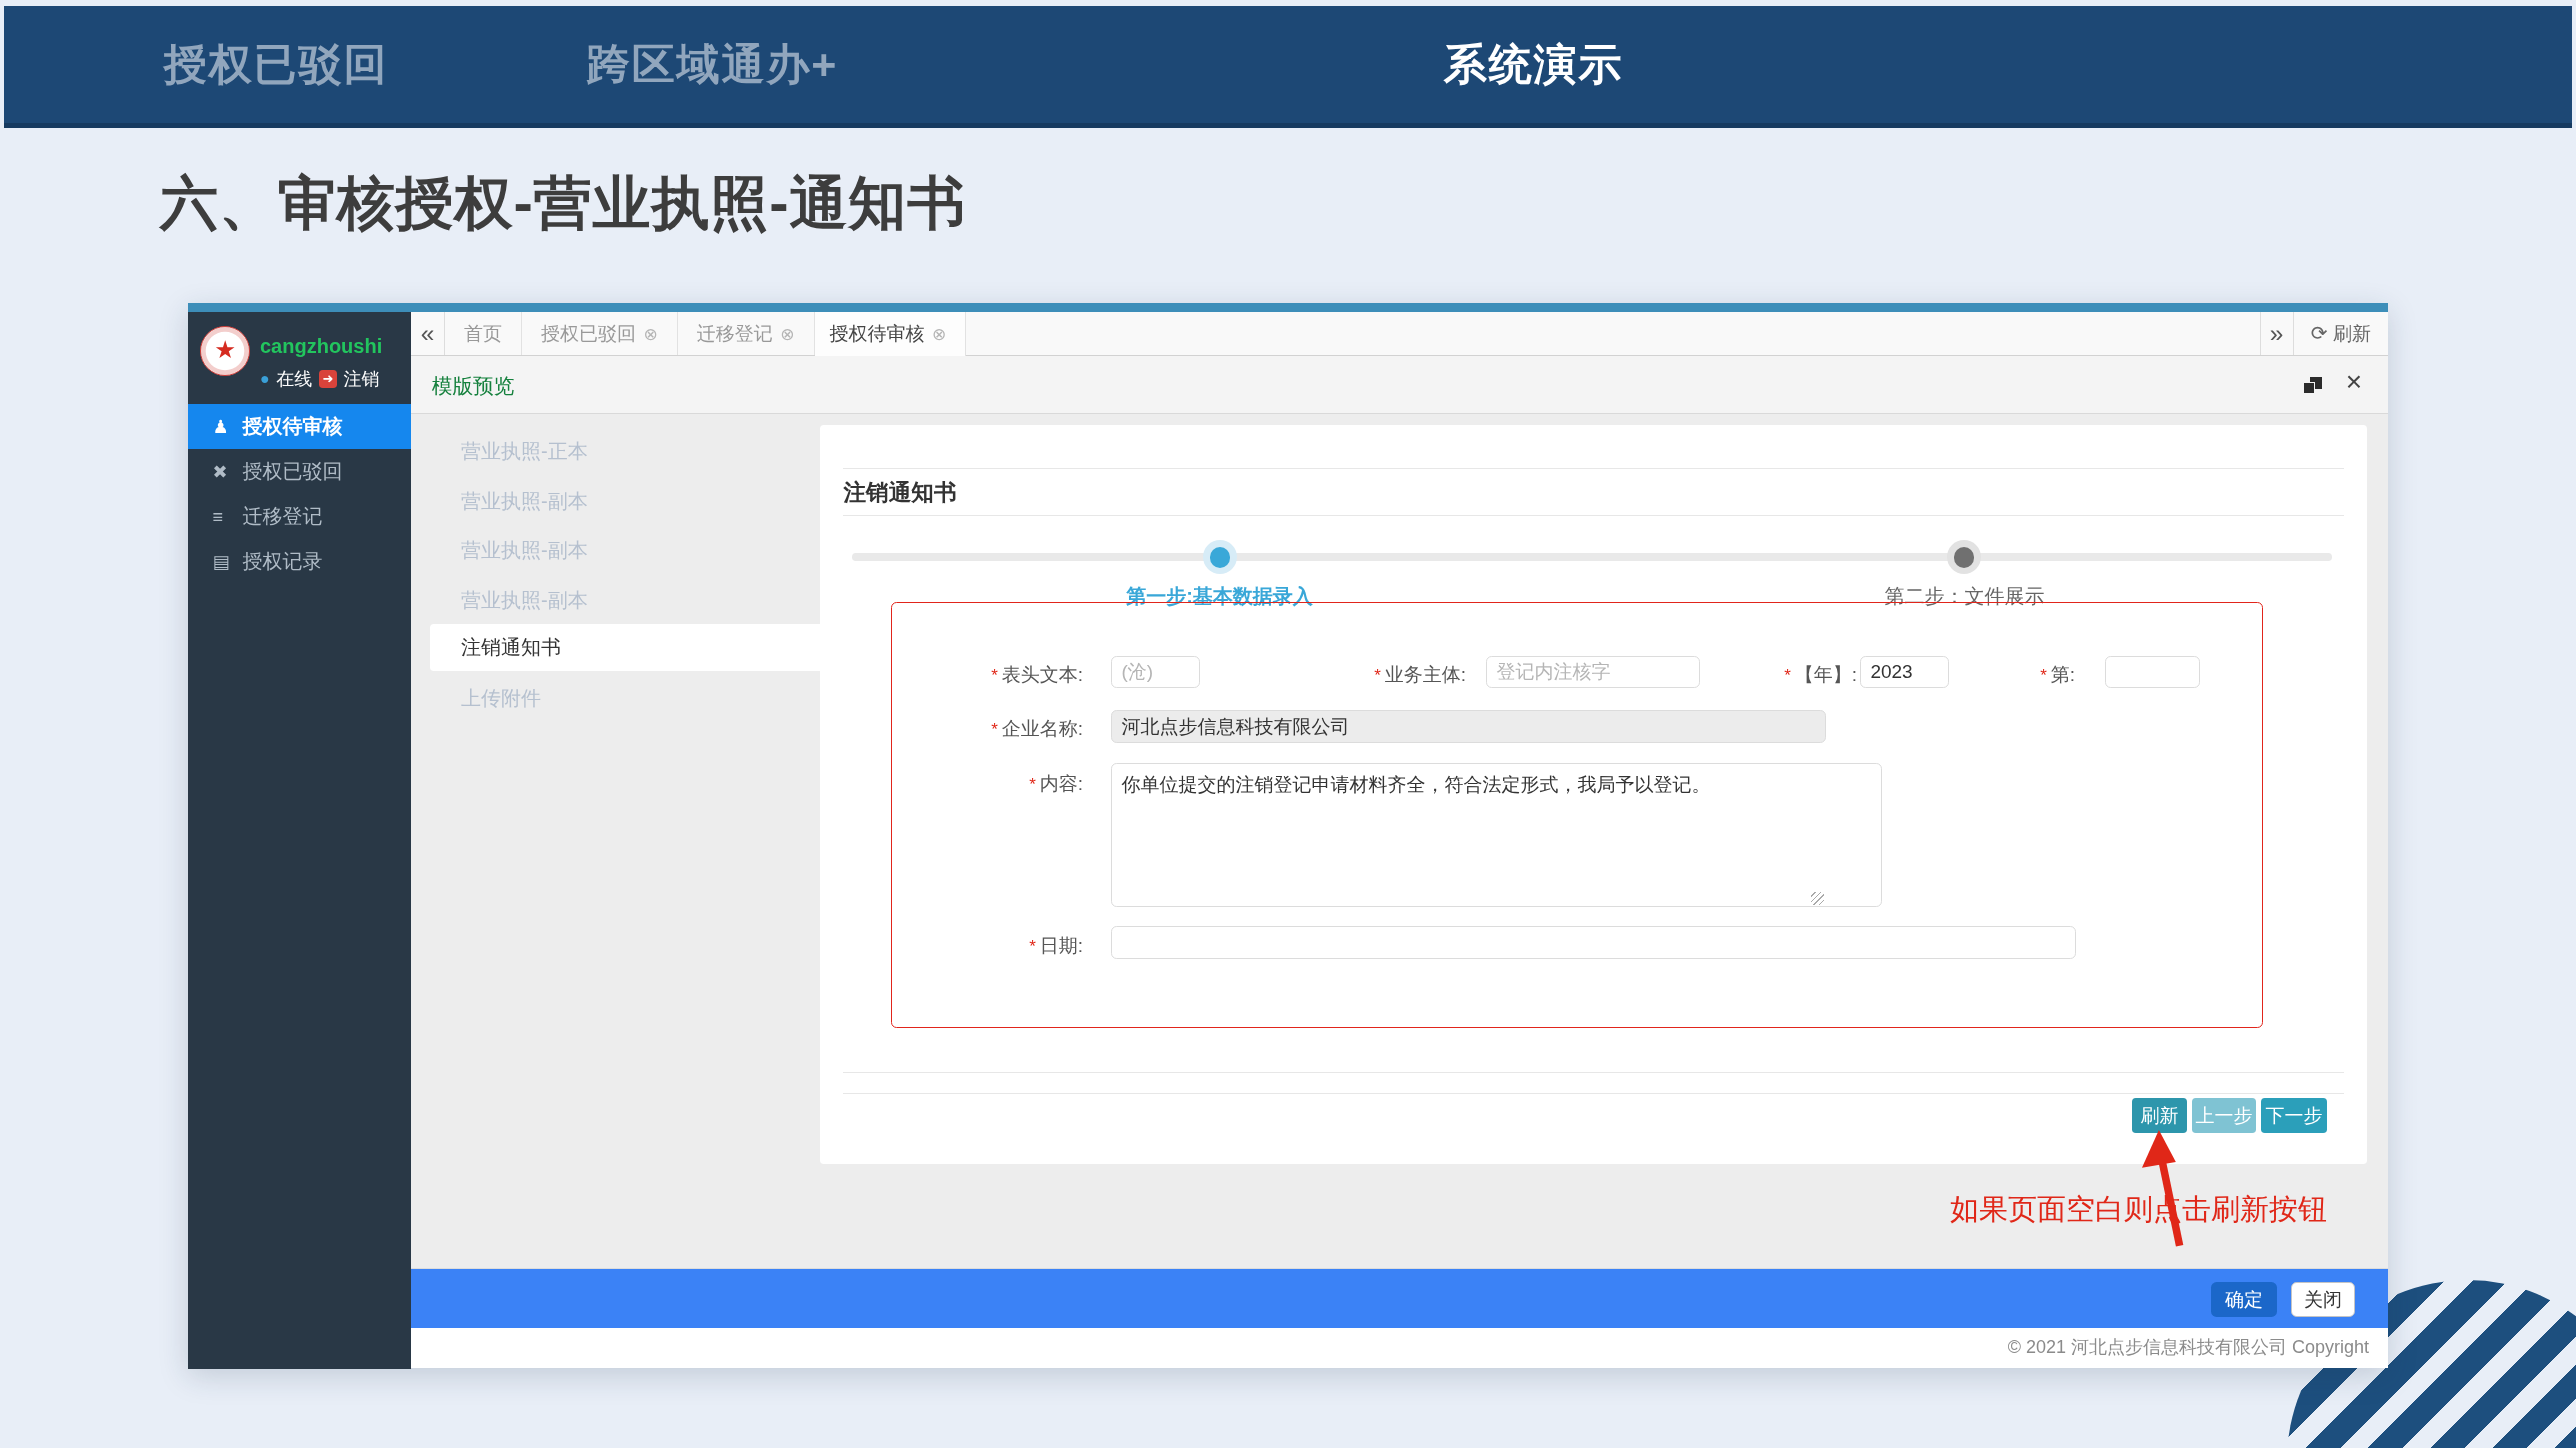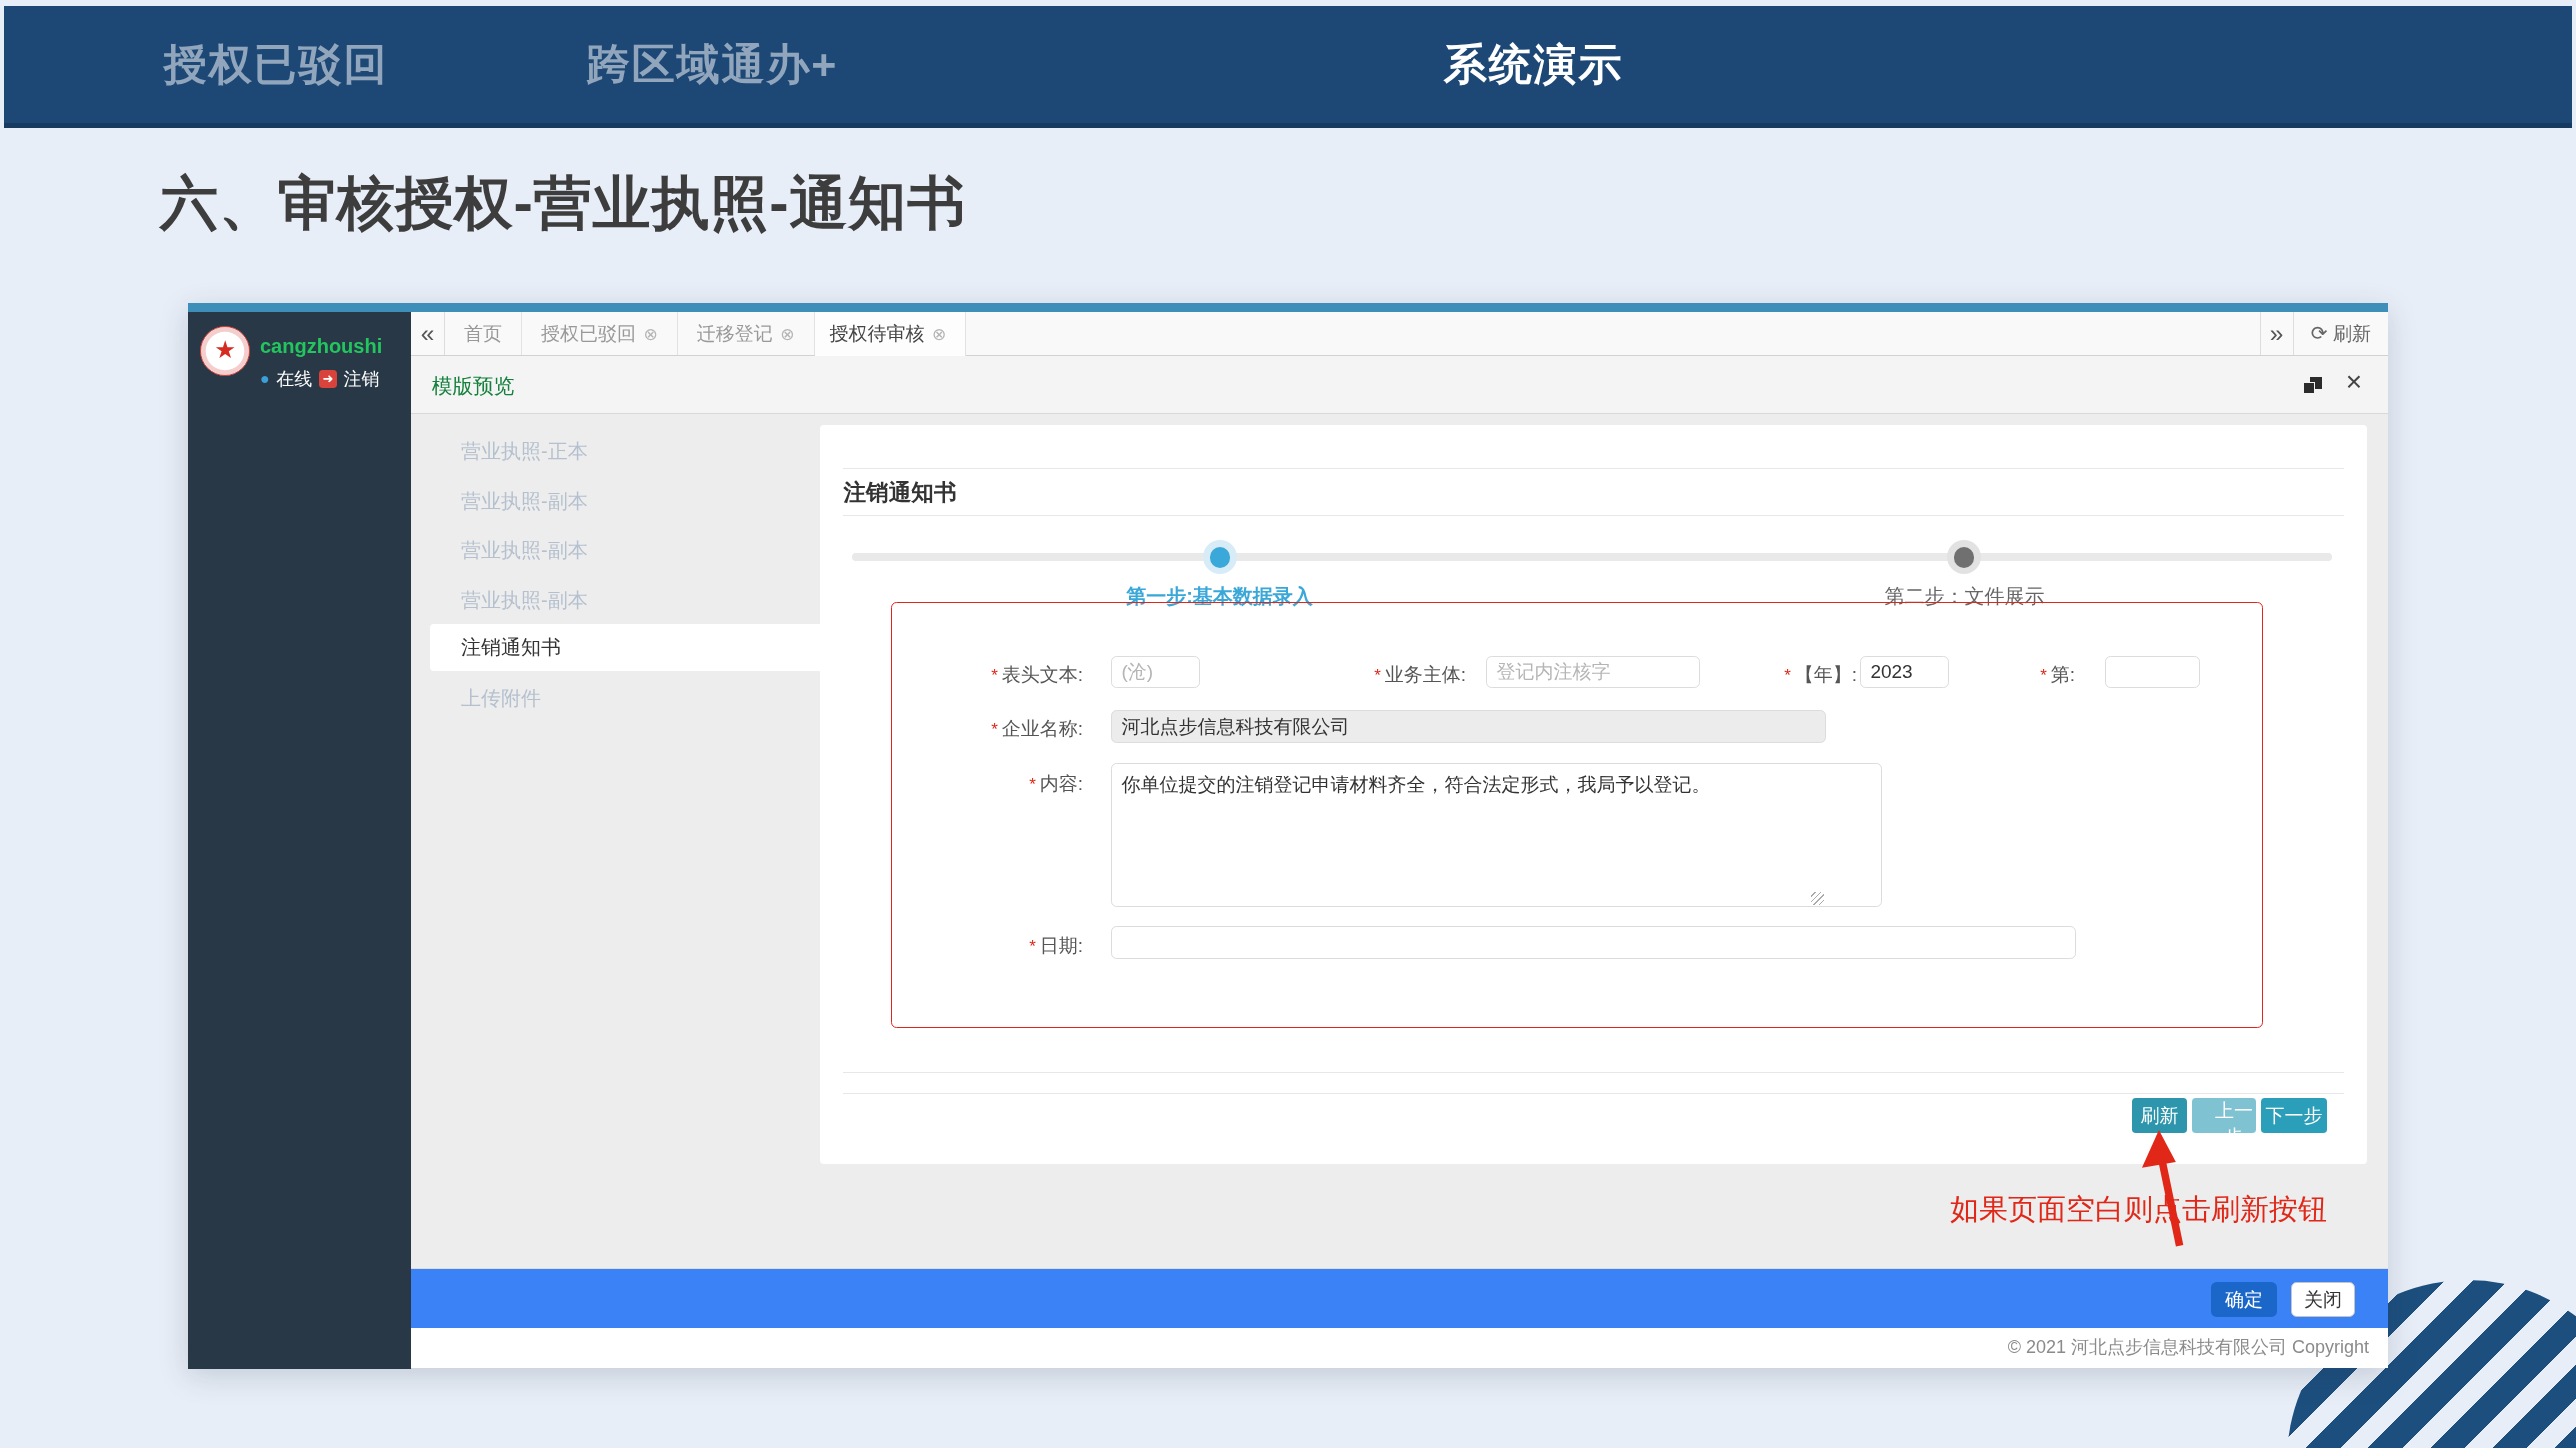--- a/index.html
+++ b/index.html
@@ -196,20 +196,34 @@
     <div class="avatar">
       <span class="star">★</span>
     </div>
     <div class="user-name">cangzhoushi</div>
     <div class="user-status">
       <span class="status-dot">●</span>
       <span class="status-text">在线</span>
       <span class="logout-ic">➜</span>
       <span class="status-text">注销</span>
     </div>
+    <div class="menu">
+      <div class="menu-item active">
+        <span class="mi-icon">♟</span><span>授权待审核</span>
+      </div>
+      <div class="menu-item">
+        <span class="mi-icon">✖</span><span>授权已驳回</span>
+      </div>
+      <div class="menu-item">
+        <span class="mi-icon">≡</span><span>迁移登记</span>
+      </div>
+      <div class="menu-item">
+        <span class="mi-icon">▤</span><span>授权记录</span>
+      </div>
+    </div>
   </div>
 
   <div class="tabbar">
     <div class="tab-back">«</div>
     <div class="tab"><span>首页</span></div>
     <div class="tab"><span>授权已驳回</span><span class="tab-close">⊗</span></div>
     <div class="tab"><span>迁移登记</span><span class="tab-close">⊗</span></div>
     <div class="tab active"><span>授权待审核</span><span class="tab-close">⊗</span></div>
     <div class="tab-spacer"></div>
     <div class="tab-fwd">»</div>
@@ -269,21 +283,21 @@
       <textarea class="f-textarea" style="left: 291px; top: 338px; width: 771px; height: 144px; font-family: Liberation Mono, monospace;">你单位提交的注销登记申请材料齐全，符合法定形式，我局予以登记。</textarea>
       <div class="resize-handle" style="left:991px; top:467px;"></div>
 
       <div class="f-label" style="left:113px; top:508px;"><span class="req">*</span><span>日期:</span></div>
       <input class="f-input" style="left: 291px; top: 501px; width: 965px; height: 33px;">
 
       <div class="hline" style="top:647px;"></div>
       <div class="hline" style="top:668px;"></div>
 
       <button class="teal-btn" style="left:1312px; width:55px; background:#2d96ac;">刷新</button>
-      <button class="teal-btn" style="left:1372px; width:64px; background:#7fc3d3;padding-left:20px;">上一步</button>
+      <button class="teal-btn" style="left:1372px; width:64px; background:#7fc3d3;">上一步</button>
       <button class="teal-btn" style="left:1441px; width:66px; background:#2b9fba;">下一步</button>
     </div>
   </div>
 
   <div class="modal-footer">
     <button class="btn-ok">确定</button>
     <button class="btn-close">关闭</button>
   </div>
 
   <div class="copyright-bar">© 2021 河北点步信息科技有限公司 Copyright</div>

